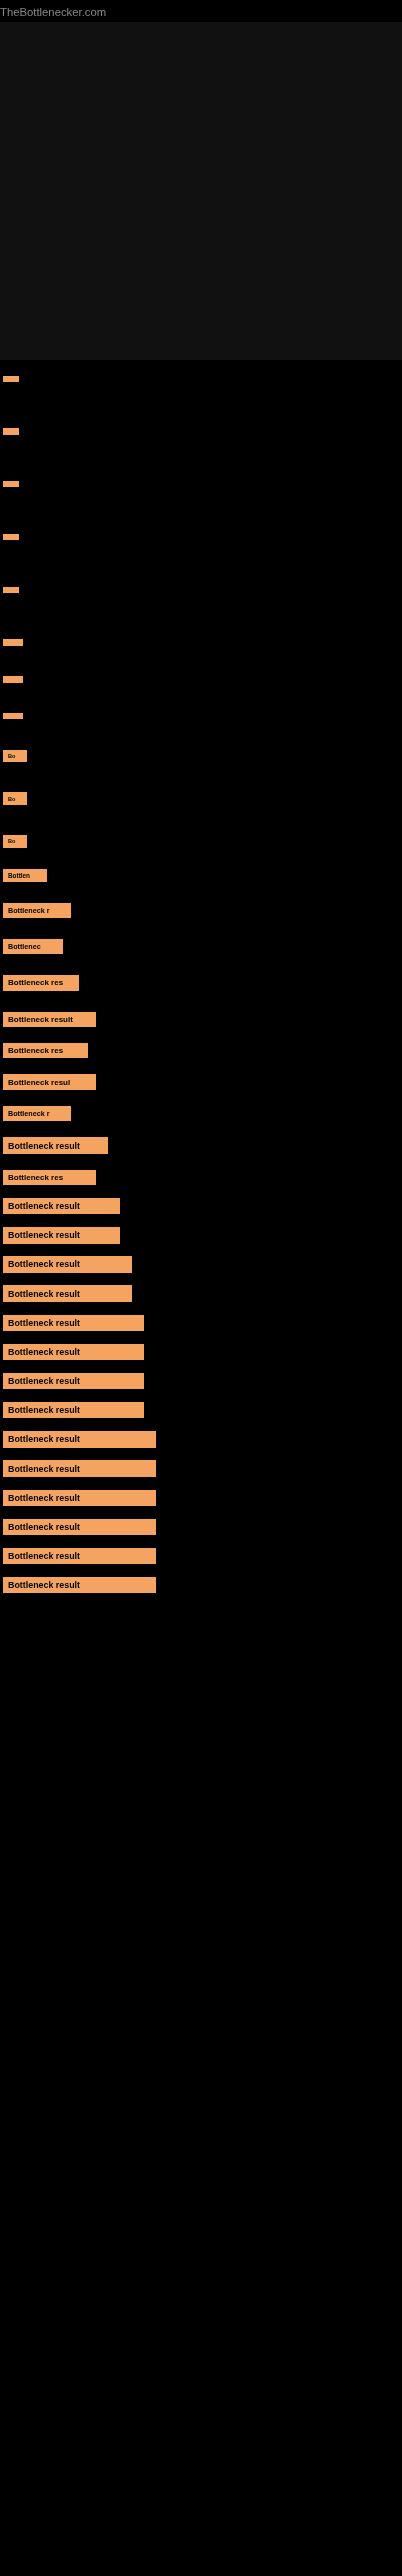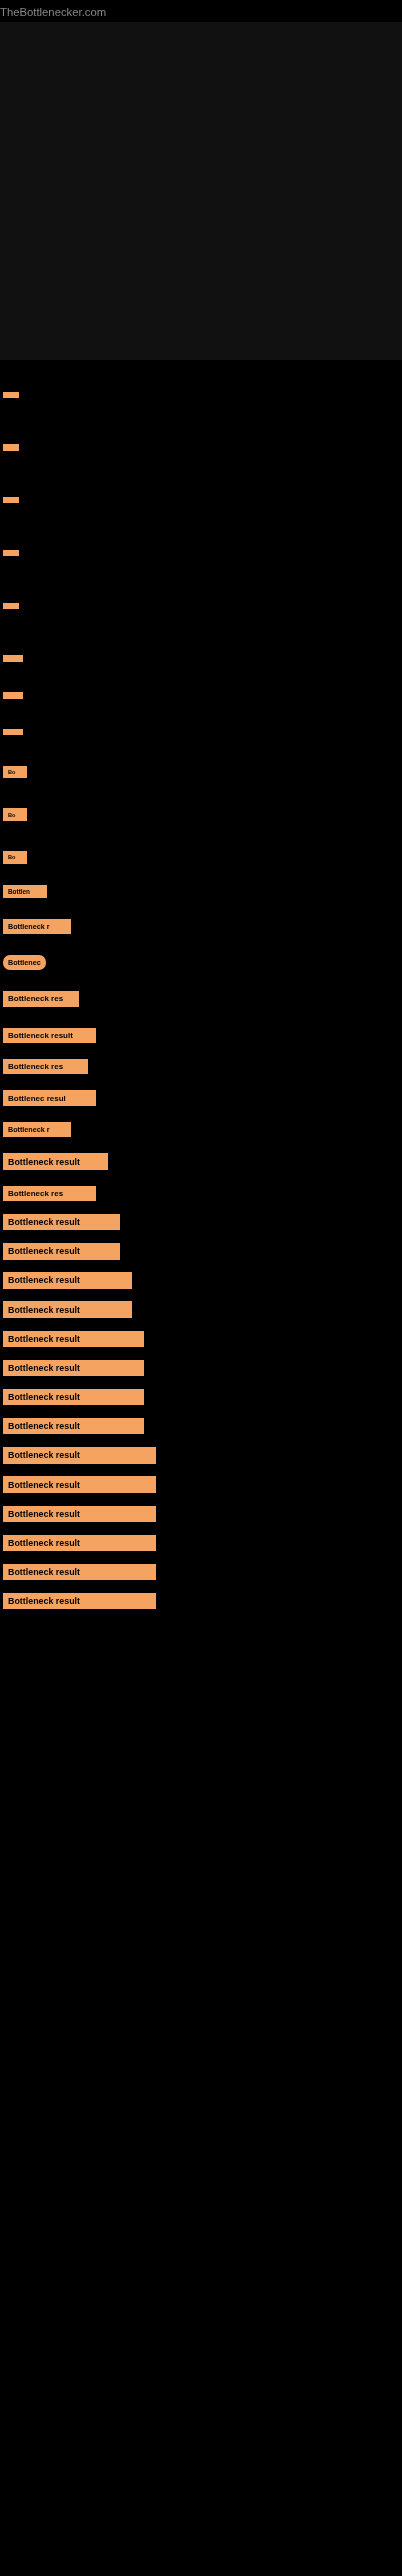--- a/index.html
+++ b/index.html
@@ -25,21 +25,21 @@
 
     .chart-area {
       width: 100%;
       height: 338px;
       background-color: #111;
       position: relative;
     }
 
     .results-container {
       width: 100%;
-      padding-top: 32px;
+      padding-top: 16px;
     }
 
     .result-item {
       display: flex;
       align-items: center;
       margin-bottom: 6.4px;
       padding-left: 3.2px;
     }
 
     .result-label {
@@ -50,21 +50,21 @@
       padding: 3.2px 4.8px;
       white-space: nowrap;
       display: inline-block;
     }
 
     
     .w-20 { width: 16px; font-size: 0; }
     .w-25 { width: 20px; font-size: 0; }
     .w-30 { width: 24px; font-size: 5.6px; }
     .w-55 { width: 44px; font-size: 6.4px; }
-    .w-75 { width: 43px; font-size: 7.2px; border-radius: 7px; }
+    .w-75 { width: 60px; font-size: 7.2px; }
     .w-85 { width: 68px; font-size: 7.2px; }
     .w-95 { width: 76px; font-size: 8px; }
     .w-105 { width: 85px; font-size: 8px; }
     .w-115 { width: 93px; font-size: 8px; }
     .w-130 { width: 105px; font-size: 8.9px; }
     .w-145 { width: 117px; font-size: 8.9px; }
     .w-160 { width: 129px; font-size: 8.9px; }
     .w-175 { width: 141px; font-size: 8.9px; }
     .w-190 { width: 153px; font-size: 8.9px; }
   </style>
@@ -138,21 +138,21 @@
     <div style="height: 14.5px;"></div>
     <div class="result-item">
       <span class="result-label w-115">Bottleneck result</span>
     </div>
     <div style="height: 9.7px;"></div>
     <div class="result-item">
       <span class="result-label w-105">Bottleneck res</span>
     </div>
     <div style="height: 9.7px;"></div>
     <div class="result-item">
-      <span class="result-label w-115">Bottlenec resul</span>
+      <span class="result-label w-115">Bottleneck resul</span>
     </div>
     <div style="height: 9.7px;"></div>
     <div class="result-item">
       <span class="result-label w-85">Bottleneck r</span>
     </div>
     <div style="height: 9.7px;"></div>
     <div class="result-item">
       <span class="result-label w-130">Bottleneck result</span>
     </div>
     <div style="height: 9.7px;"></div>

